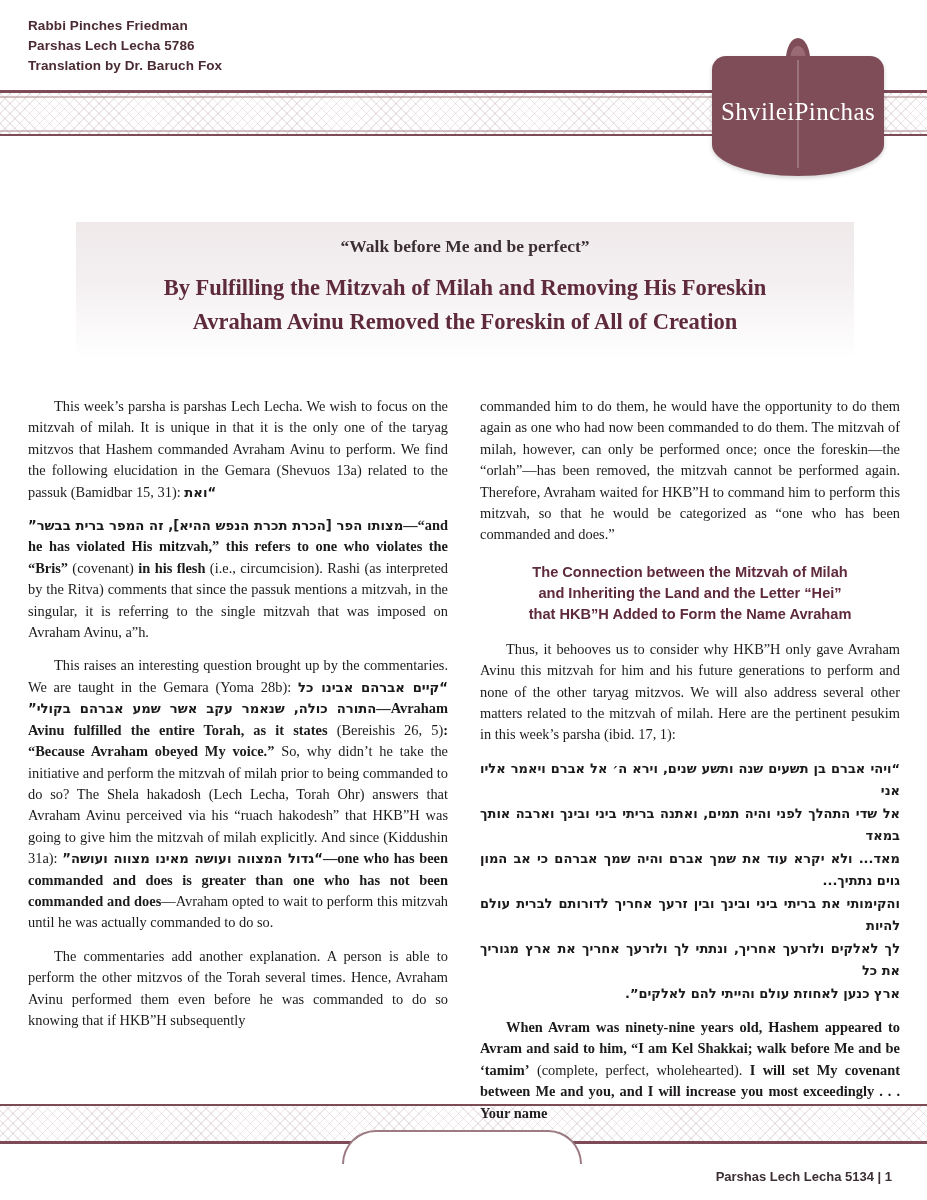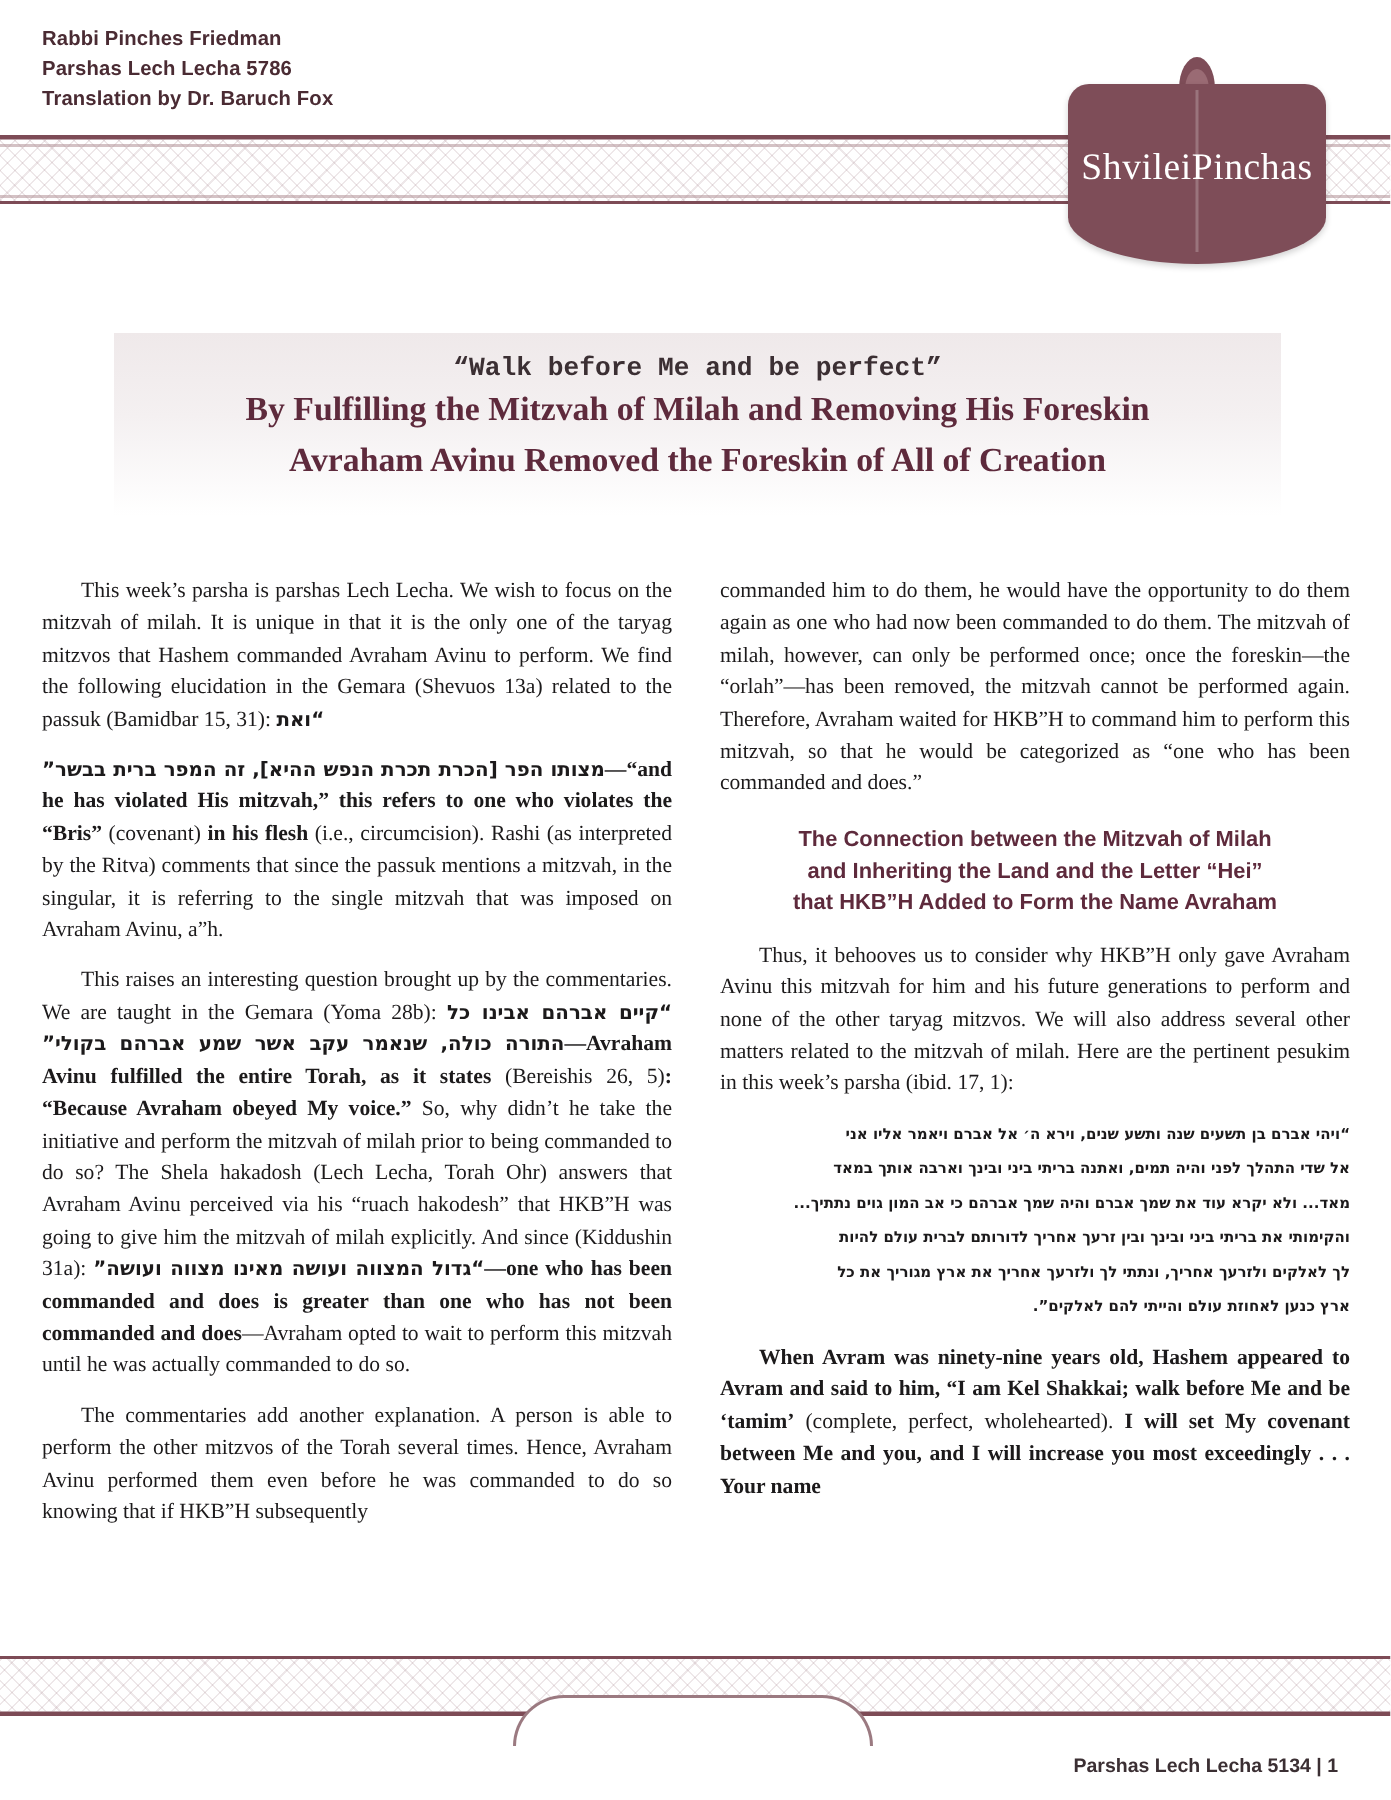--- a/index.html
+++ b/index.html
@@ -158,38 +158,39 @@
     position: absolute;
     top: 222px;
     left: 76px;
     width: 778px;
     padding: 14px 22px 20px 22px;
     box-sizing: border-box;
     background: linear-gradient(to bottom, #efe9ea 0%, #f4f0f1 45%, #ffffff 100%);
     text-align: center;
   }
   .title-sub {
-    font-family: Liberation Mono, monospace;
+    font-family: Liberation Serif, serif;
     font-weight: bold;
     font-size: 17.5px;
     color: #3b2f33;
+    margin-bottom: 14px;
   }
   .title-main {
     font-family: Liberation Serif, serif;
     font-weight: bold;
     font-size: 22.5px;
     line-height: 34px;
     color: #5e2a3c;
   }
   .title-main span { display: block; }
 
   
   .columns {
     position: absolute;
-    top: 384px;
+    top: 396px;
     left: 28px;
     width: 872px;
     height: 690px;
     display: flex;
     gap: 32px;
   }
   .col {
     width: 420px;
     font-size: 14.4px;
     line-height: 21.4px;
@@ -208,21 +209,21 @@
     font-family: "DejaVu Sans", sans-serif;
     direction: rtl;
     unicode-bidi: embed;
     font-size: 13.2px;
     font-weight: bold;
   }
   .heb-block {
     direction: rtl;
     text-align: justify;
     font-family: "DejaVu Sans", sans-serif;
-    font-size: 10px;
+    font-size: 13px;
     line-height: 22px;
     font-weight: bold;
     margin: 0 0 12px 0;
     text-indent: 0;
   }
   .heb-block div { margin-bottom: 1px; }
 
   .section-head {
     font-family: "Liberation Sans", sans-serif;
     font-weight: bold;

